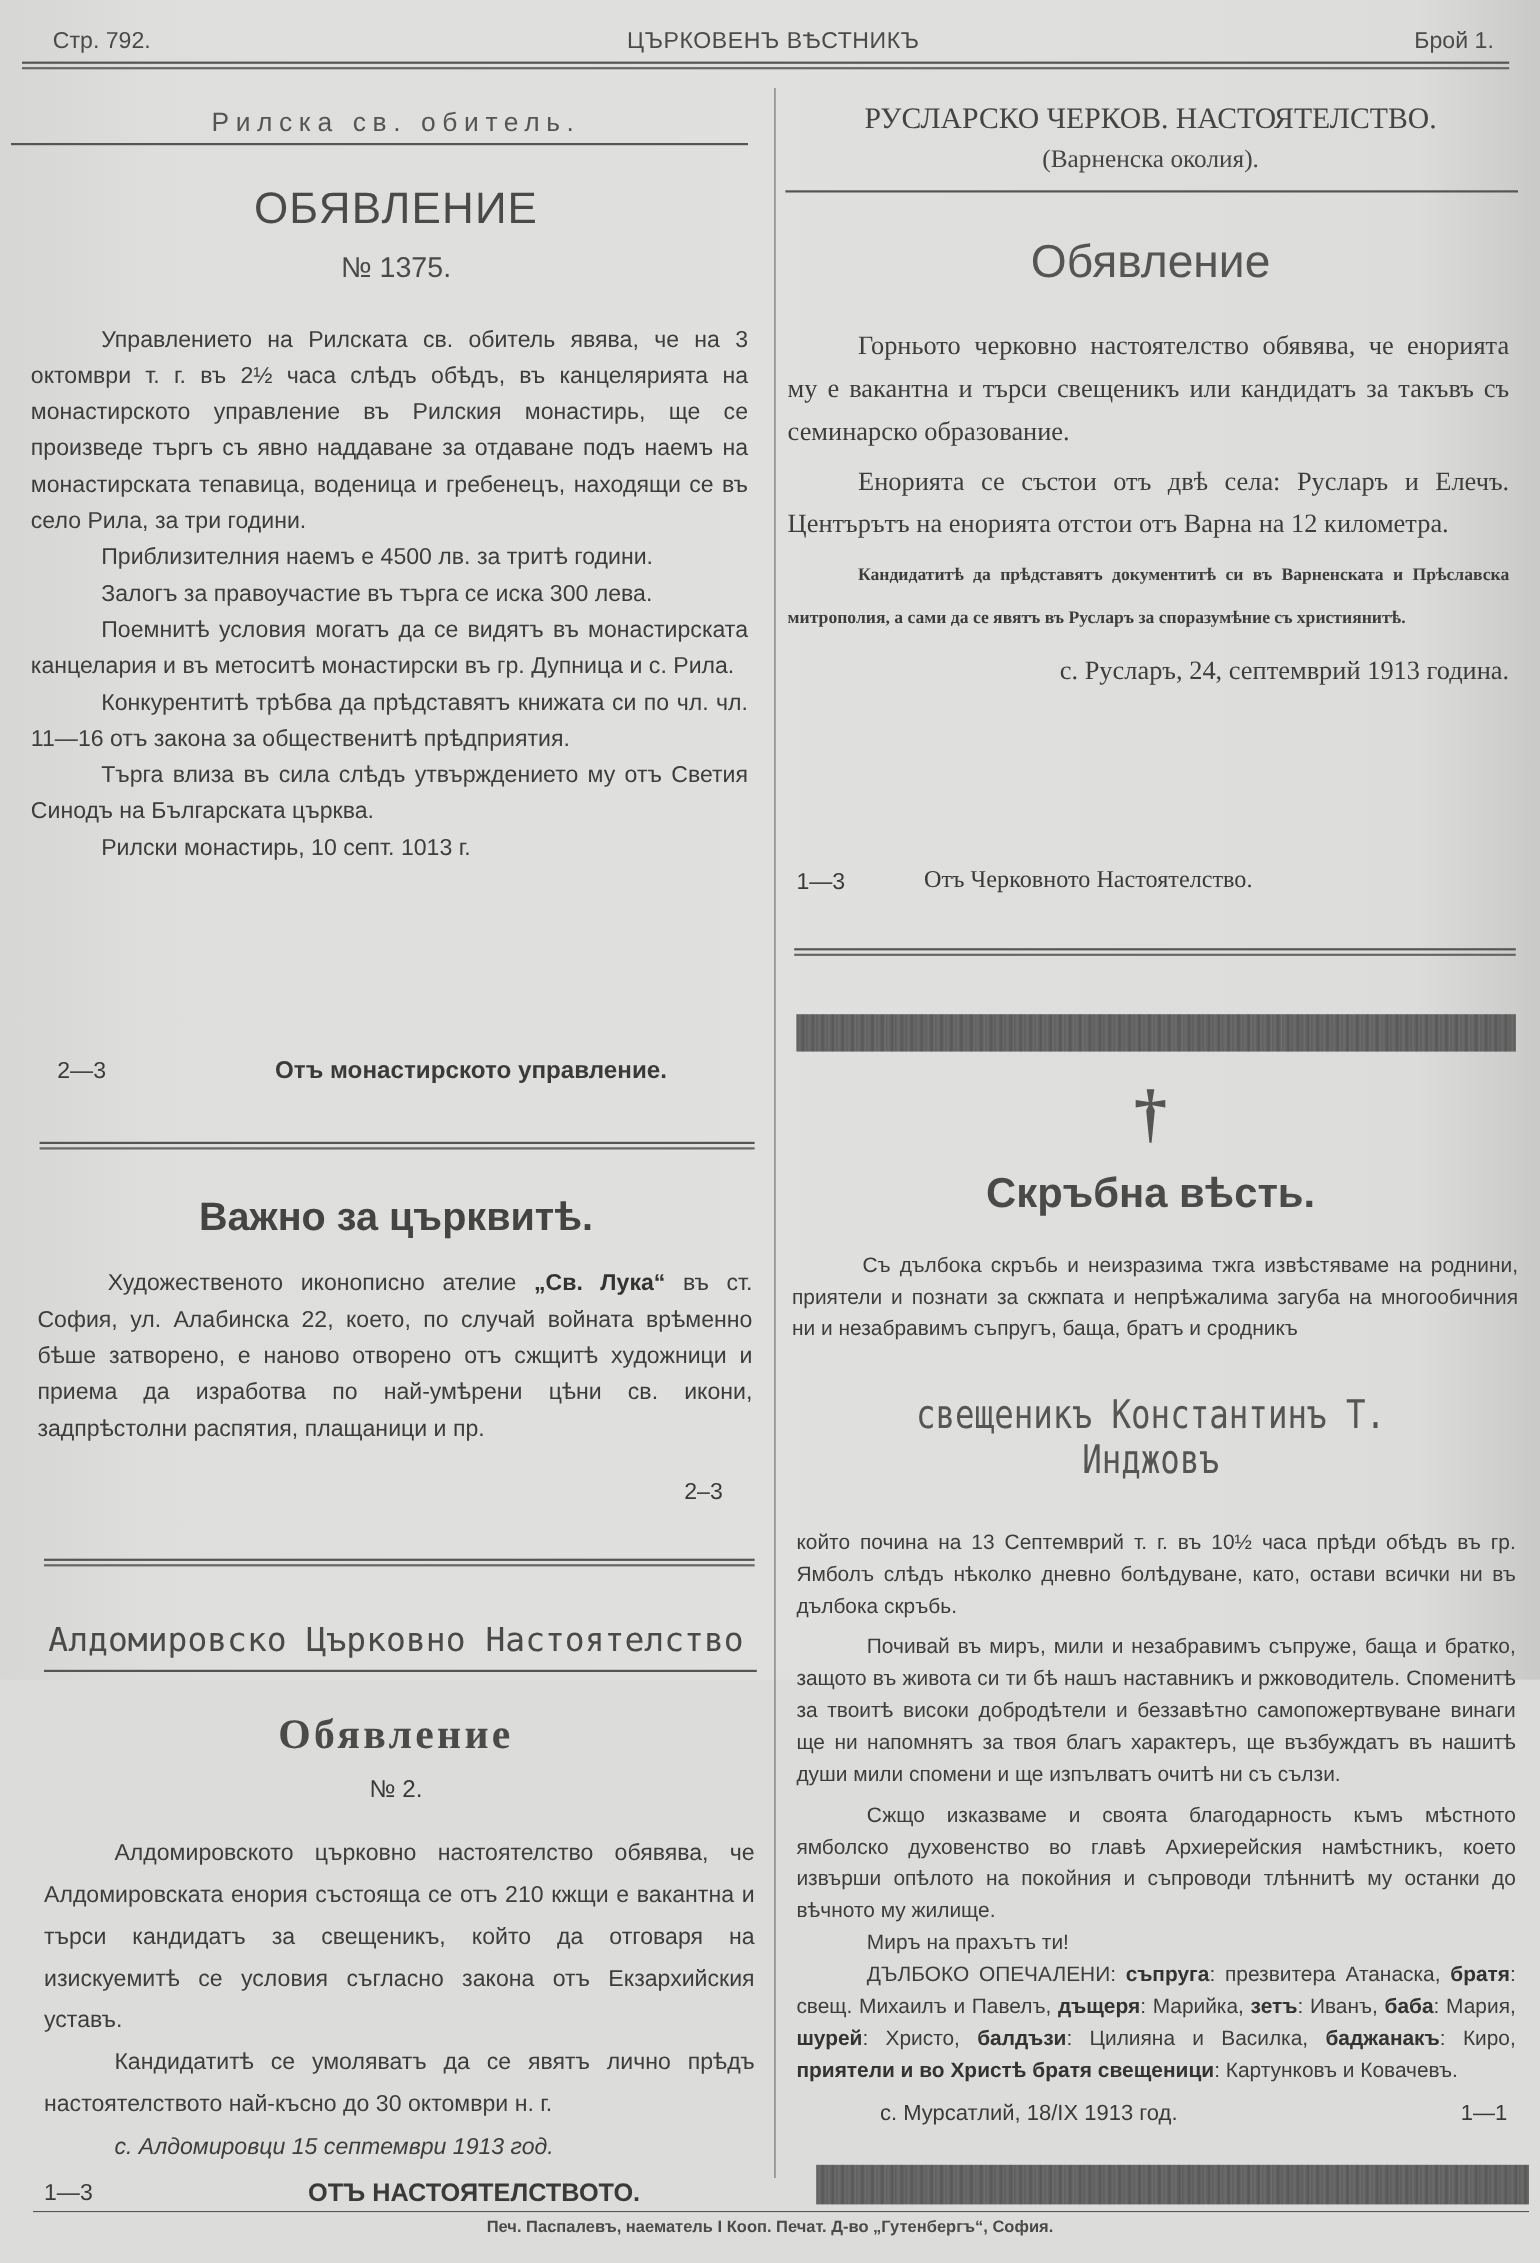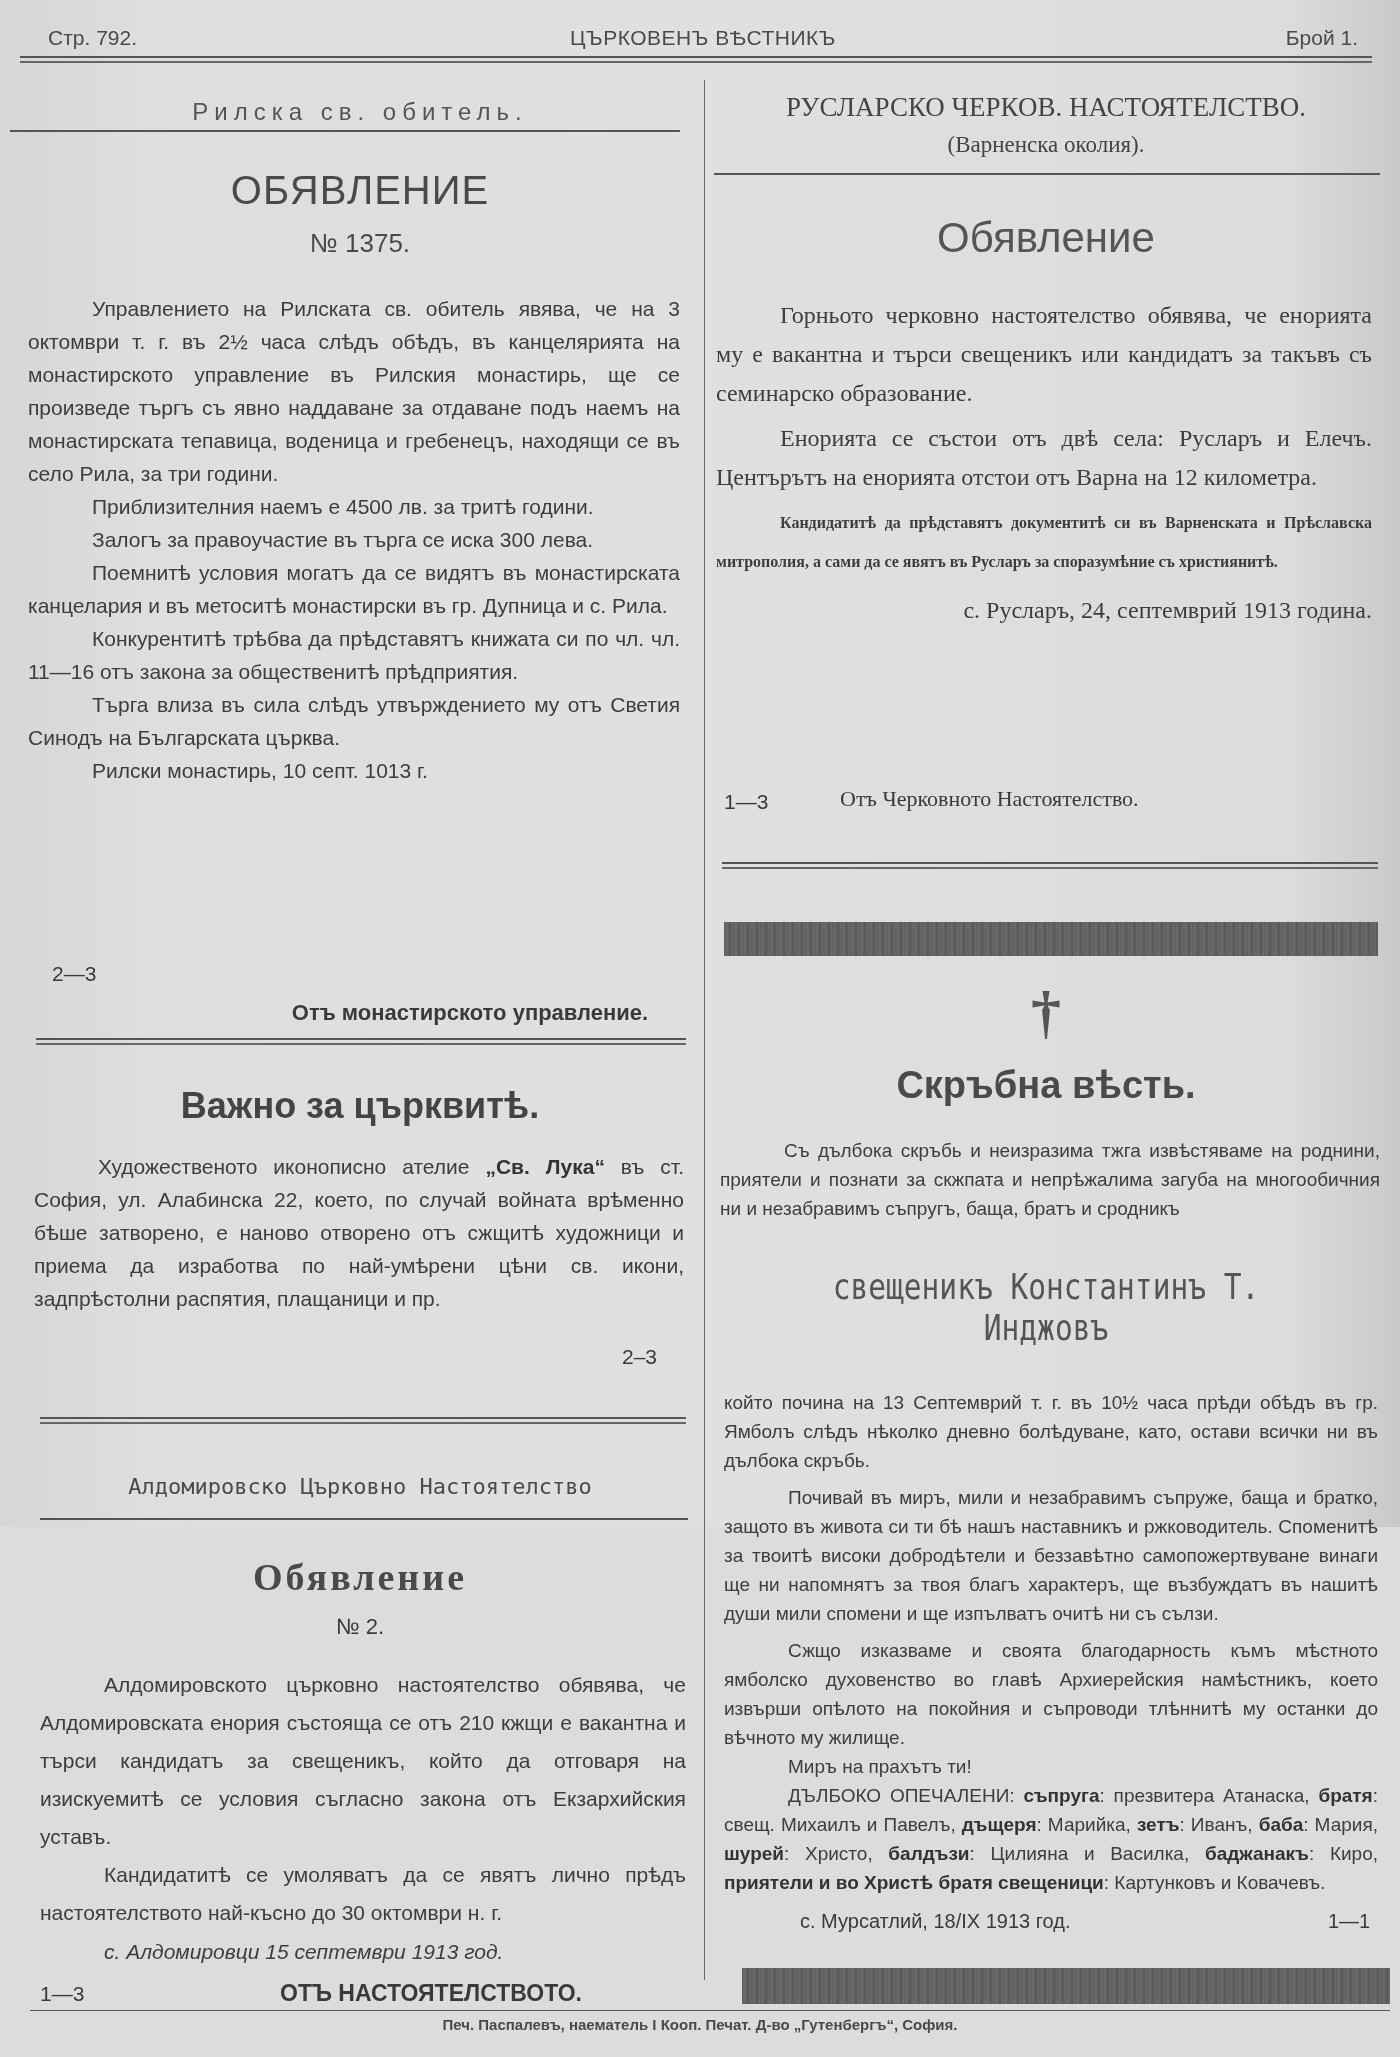--- a/index.html
+++ b/index.html
@@ -58,31 +58,31 @@
   <div class="abs" style="left:28px; top:292px; width:652px;">
     <p class="p">Управлението на Рилската св. обитель явява, че на 3 октомври т. г. въ 2½ часа слѣдъ обѣдъ, въ канцелярията на монастирското управление въ Рилския монастирь, ще се произведе търгъ съ явно наддаване за отдаване подъ наемъ на монастирската тепавица, воденица и гребенецъ, находящи се въ село Рила, за три години.</p>
     <p class="p">Приблизителния наемъ е 4500 лв. за тритѣ години.</p>
     <p class="p">Залогъ за правоучастие въ търга се иска 300 лева.</p>
     <p class="p">Поемнитѣ условия могатъ да се видятъ въ монастирската канцелария и въ метоситѣ монастирски въ гр. Дупница и с. Рила.</p>
     <p class="p">Конкурентитѣ трѣбва да прѣдставятъ книжата си по чл. чл. 11—16 отъ закона за общественитѣ прѣдприятия.</p>
     <p class="p">Търга влиза въ сила слѣдъ утвърждението му отъ Светия Синодъ на Българската църква.</p>
     <p class="p">Рилски монастирь, 10 септ. 1013 г.</p>
   </div>
   <div class="sig" style="left:52px; top:962px;">2—3</div>
-  <div class="sig bold" style="left:250px; top:960px; width:440px; text-align:center; font-size:22px;margin-top:40px;">Отъ монастирското управление.</div>
+  <div class="sig bold" style="left:250px; top:960px; width:440px; text-align:left; font-size:22px;">Отъ монастирското управление.</div>
   <div class="abs dbl" style="left:36px; top:1038px; width:650px;"></div>
 
   <div class="abs bold" style="left:30px; top:1085px; width:660px; text-align:center; font-size:36px; color:#444;">Важно за църквитѣ.</div>
   <div class="abs" style="left:34px; top:1150px; width:650px;">
     <p class="p"><span>Художественото иконописно ателие </span><b class="b">„Св. Лука“</b><span> въ ст. София, ул. Алабинска 22, което, по случай войната врѣменно бѣше затворено, е наново отворено отъ сжщитѣ художници и приема да изработва по най-умѣрени цѣни св. икони, задпрѣстолни распятия, плащаници и пр.</span></p>
   </div>
   <div class="sig" style="left:622px; top:1345px;">2–3</div>
   <div class="abs dbl" style="left:40px; top:1417px; width:646px;"></div>
 
-  <div class="abs" style="left:30px; top:1474px; width:660px; text-align:center; font-size:22px; color:#4a4a4a; font-family:'DejaVu Sans Mono', monospace; letter-spacing:0px;">Алдомировско Църковно Настоятелство</div>
+  <div class="abs" style="left:30px; top:1474px; width:660px; text-align:center; font-size:30px; color:#4a4a4a; font-family:'DejaVu Sans Mono', monospace; letter-spacing:0px;">Алдомировско Църковно Настоятелство</div>
   <div class="ruler" style="left:40px; top:1518px; width:648px;"></div>
   <div class="abs bold serif" style="left:30px; top:1555px; width:660px; text-align:center; font-size:38px; color:#4a4a4a; letter-spacing:3px;">Обявление</div>
   <div class="abs" style="left:30px; top:1614px; width:660px; text-align:center; font-size:22px;">№ 2.</div>
   <div class="abs" style="left:40px; top:1666px; width:646px;">
     <p class="p" style="line-height:38px;">Алдомировското църковно настоятелство обявява, че Алдомировската енория състояща се отъ 210 кжщи е вакантна и търси кандидатъ за свещеникъ, който да отговаря на изискуемитѣ се условия съгласно закона отъ Екзархийския уставъ.</p>
     <p class="p" style="line-height:38px;">Кандидатитѣ се умоляватъ да се явятъ лично прѣдъ настоятелството най-късно до 30 октомври н. г.</p>
     <p class="p" style="line-height:40px;font-style:italic;">с. Алдомировци 15 септември 1913 год.</p>
   </div>
   <div class="sig" style="left:40px; top:1982px;">1—3</div>
   <div class="sig bold" style="left:280px; top:1980px; font-size:23px;">ОТЪ НАСТОЯТЕЛСТВОТО.</div>

